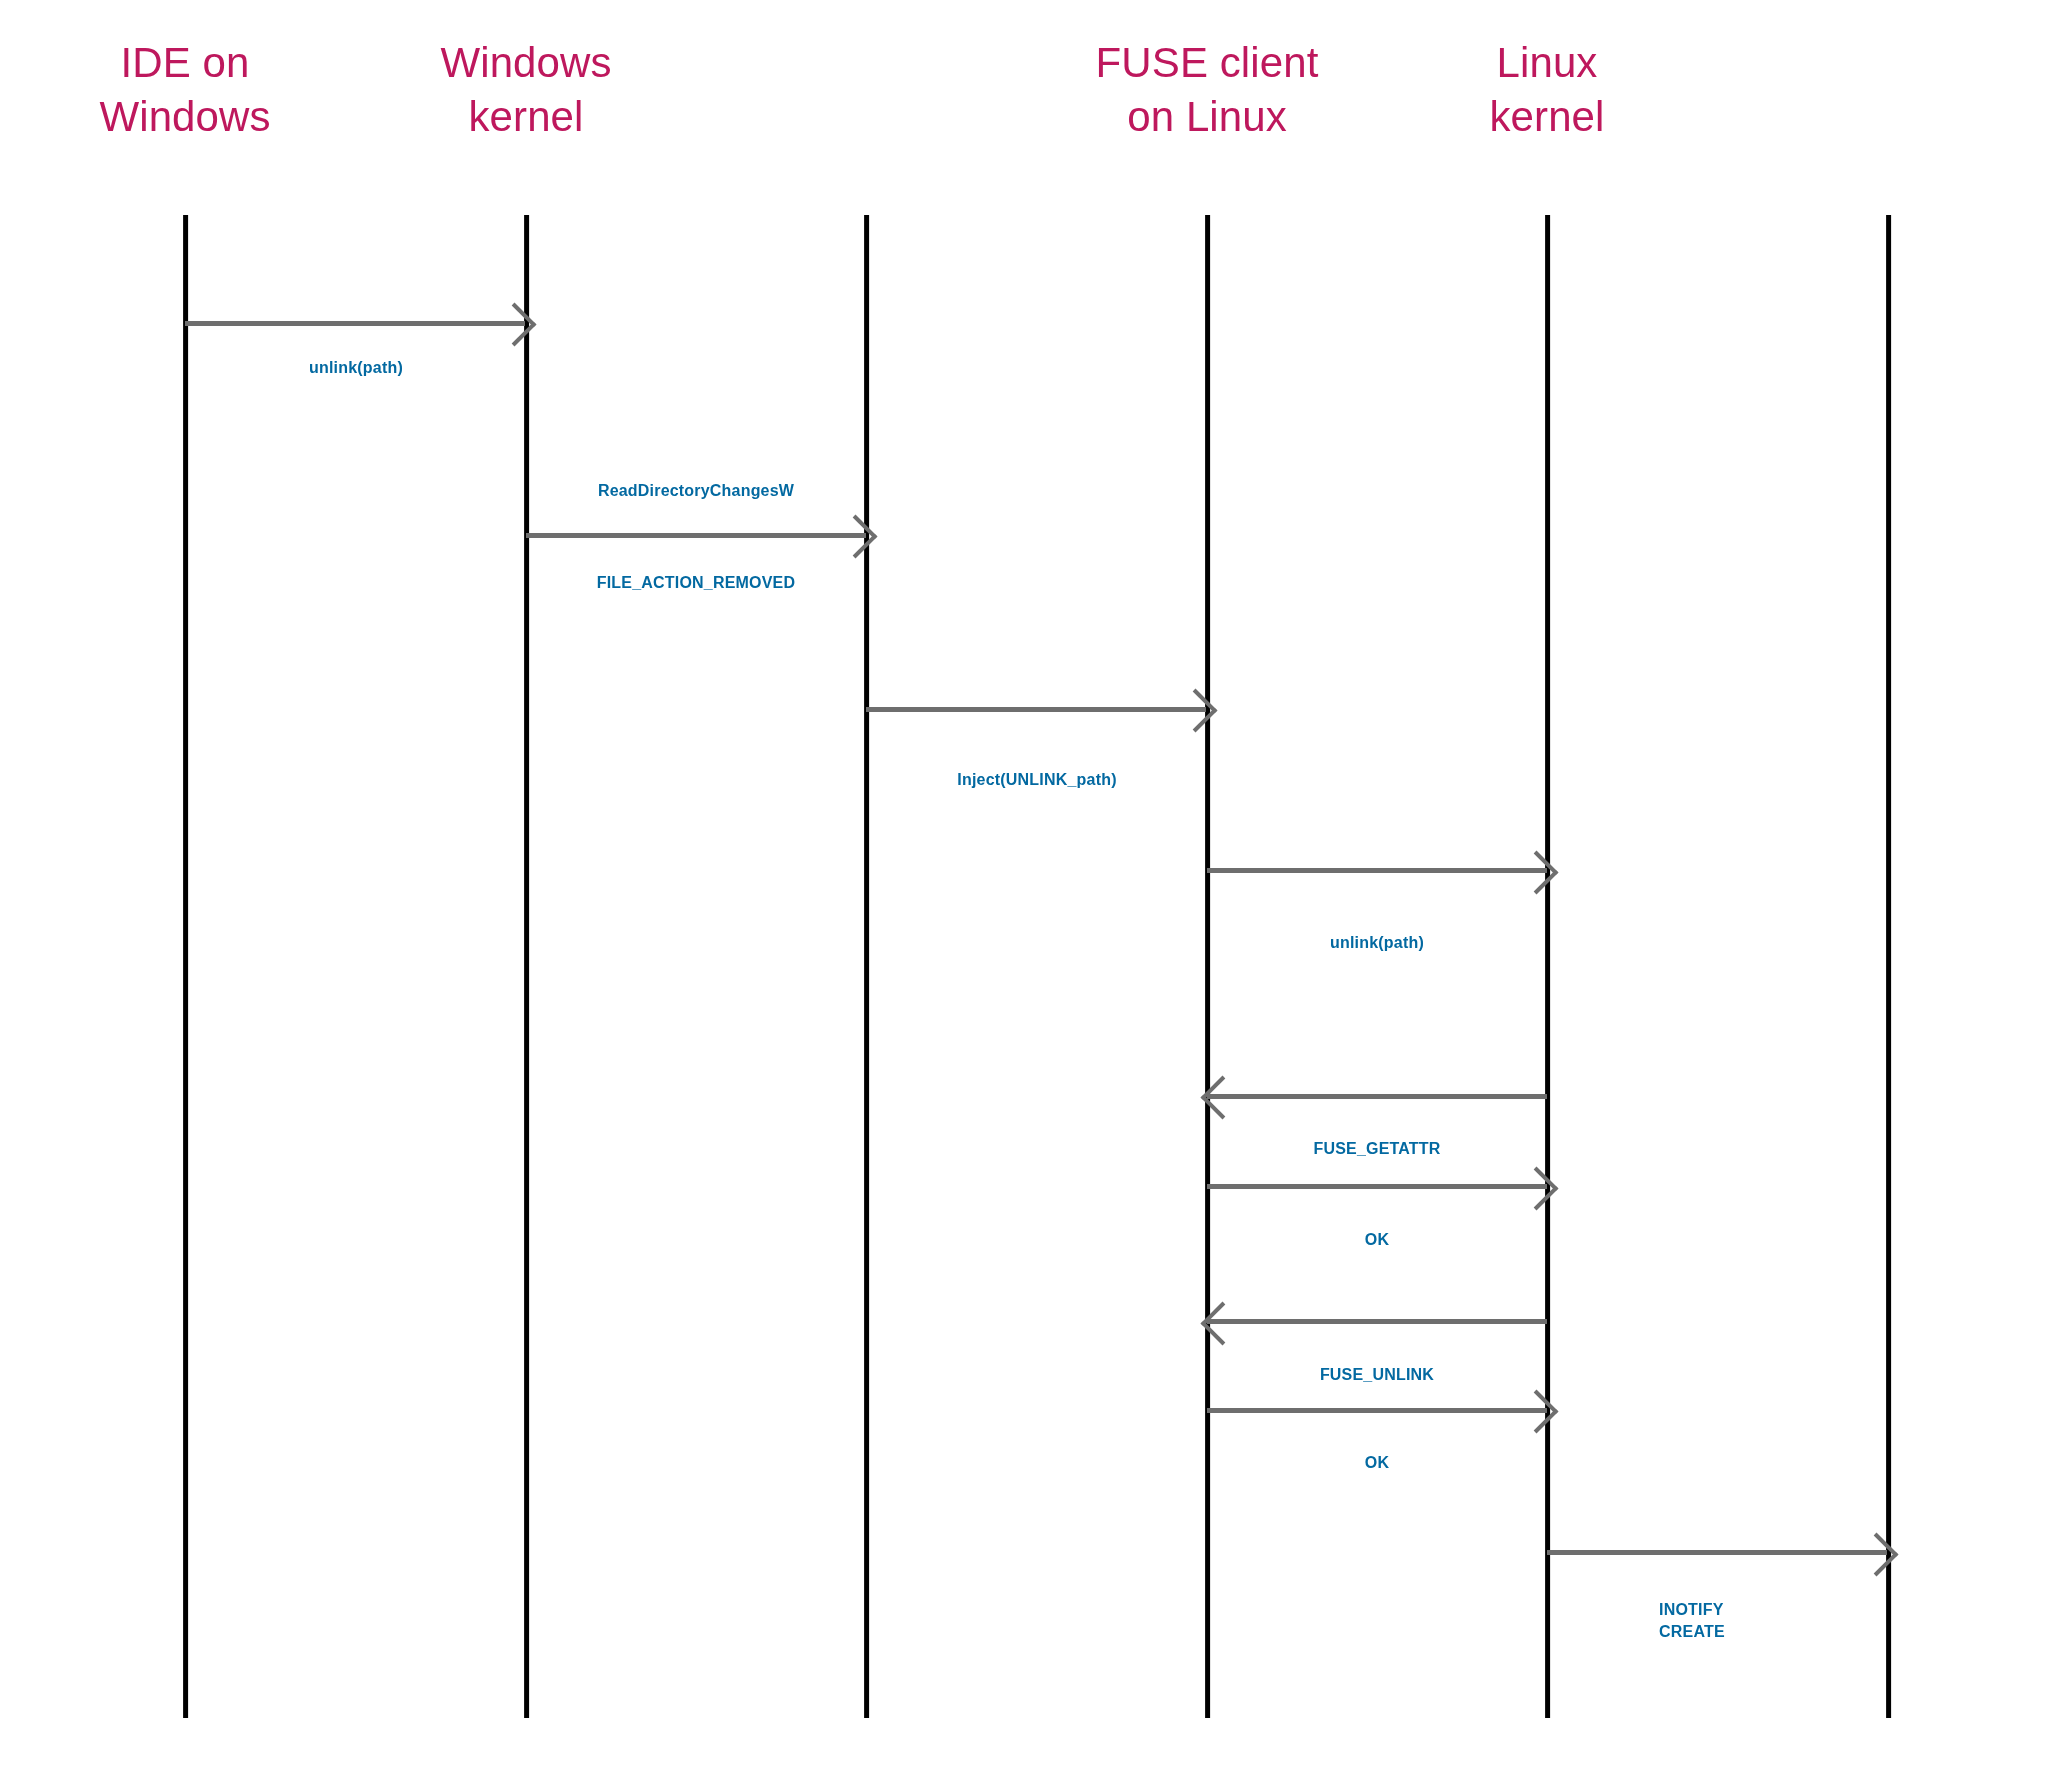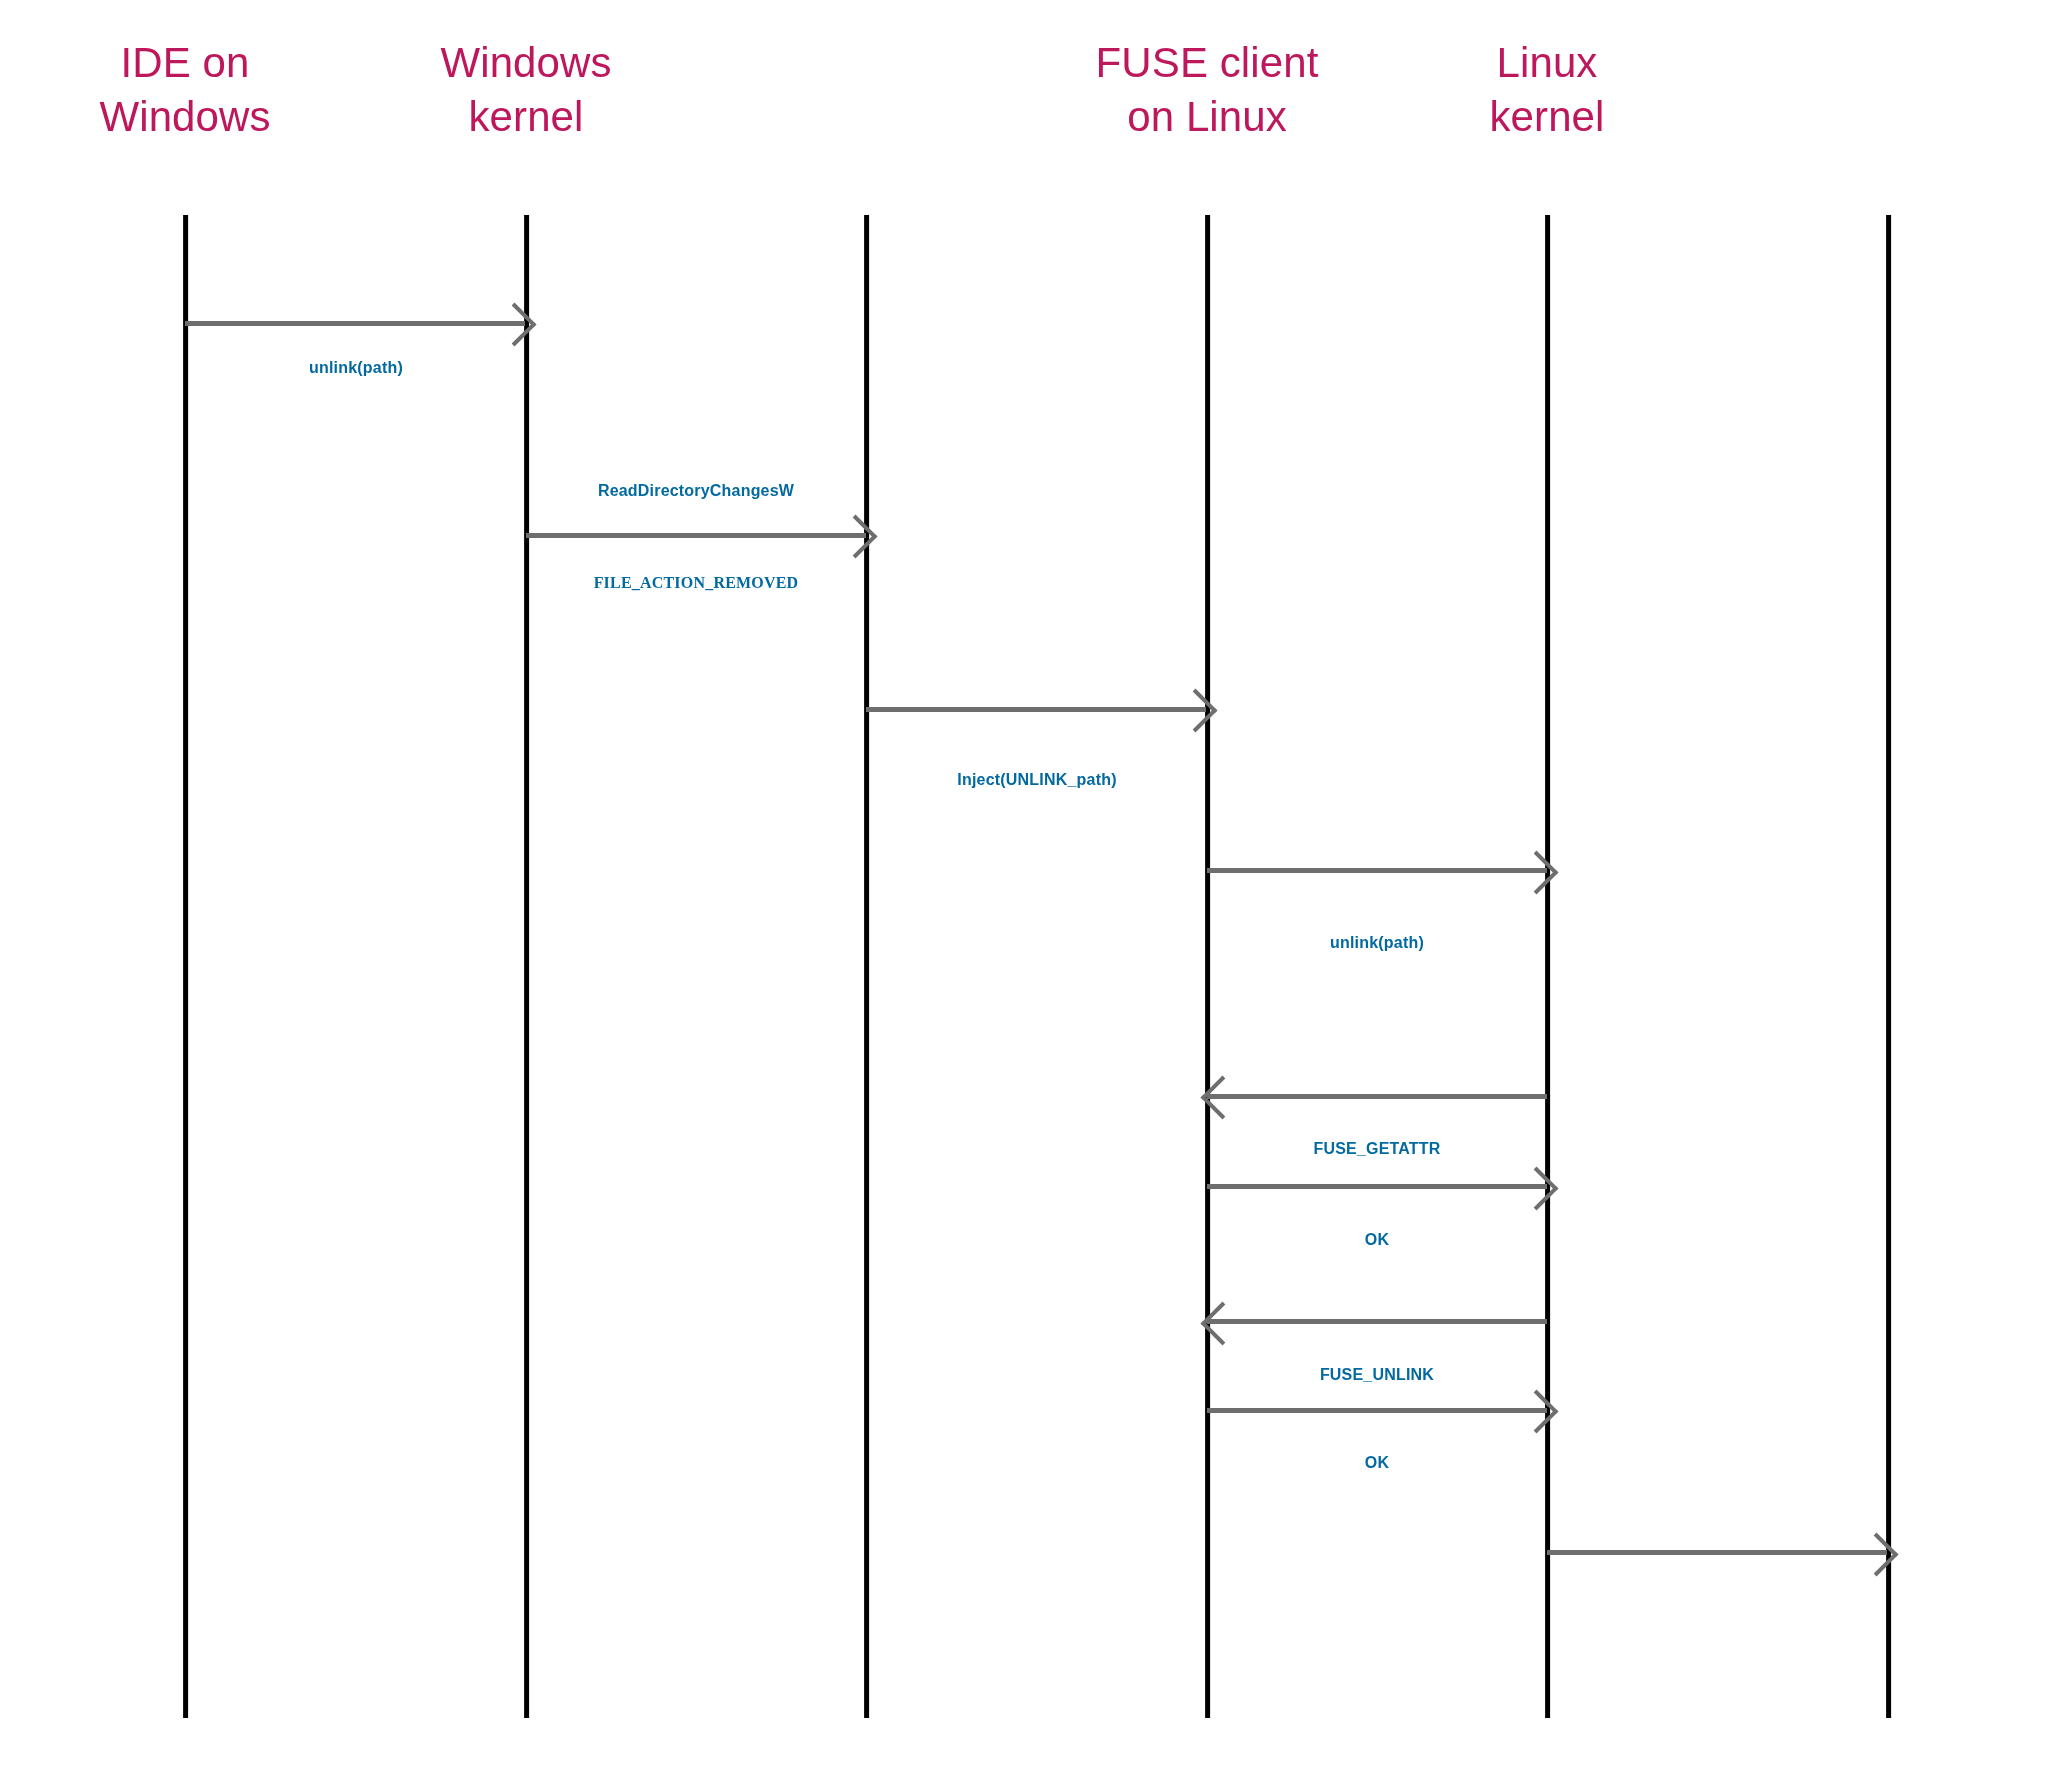--- a/index.html
+++ b/index.html
@@ -95,21 +95,21 @@
   <div class="lifeline" style="left:1547px;"></div>
   <div class="lifeline" style="left:1888px;"></div>
 
   <div class="msg-line" style="left:185px; top:321px; width:340px;"></div>
   <div class="arrowhead right" style="left:499px; top:309px;"></div>
   <div class="msg-label centered" style="left:356px; top:357px; width:342px;">unlink(path)</div>
 
   <div class="msg-label centered" style="left:696px; top:480px; width:438px;">ReadDirectoryChangesW</div>
   <div class="msg-line" style="left:526px; top:533px; width:340px;"></div>
   <div class="arrowhead right" style="left:840px; top:521px;"></div>
-  <div class="msg-label centered" style="left:696px; top:572px; width:438px;font-family:Liberation Serif, serif;">FILE_ACTION_REMOVED</div>
+  <div class="msg-label centered" style="left:696px; top:572px; width:438px;">FILE_ACTION_REMOVED</div>
 
   <div class="msg-line" style="left:866px; top:707px; width:340px;"></div>
   <div class="arrowhead right" style="left:1180px; top:695px;"></div>
   <div class="msg-label centered" style="left:1037px; top:769px; width:399px;text-align:center;">Inject(UNLINK_path)</div>
 
   <div class="msg-line" style="left:1207px; top:868px; width:340px;"></div>
   <div class="arrowhead right" style="left:1521px; top:857px;"></div>
   <div class="msg-label centered" style="left:1377px; top:932px; width:342px;">unlink(path)</div>
 
   <div class="msg-line" style="left:1207px; top:1094px; width:340px;"></div>
@@ -123,15 +123,17 @@
   <div class="msg-line" style="left:1207px; top:1319px; width:340px;"></div>
   <div class="arrowhead left" style="left:1207px; top:1308px;"></div>
   <div class="msg-label centered" style="left:1377px; top:1364px; width:380px;">FUSE_UNLINK</div>
 
   <div class="msg-line" style="left:1207px; top:1408px; width:340px;"></div>
   <div class="arrowhead right" style="left:1521px; top:1396px;"></div>
   <div class="msg-label centered" style="left:1377px; top:1452px; width:285px;">OK</div>
 
   <div class="msg-line" style="left:1547px; top:1550px; width:340px;"></div>
   <div class="arrowhead right" style="left:1861px; top:1539px;"></div>
+  <div class="msg-label leftaligned" style="left:1659px; top:1599px; width:228px;">INOTIFY
+CREATE</div>
 
 </div>
 
 
 </body></html>

